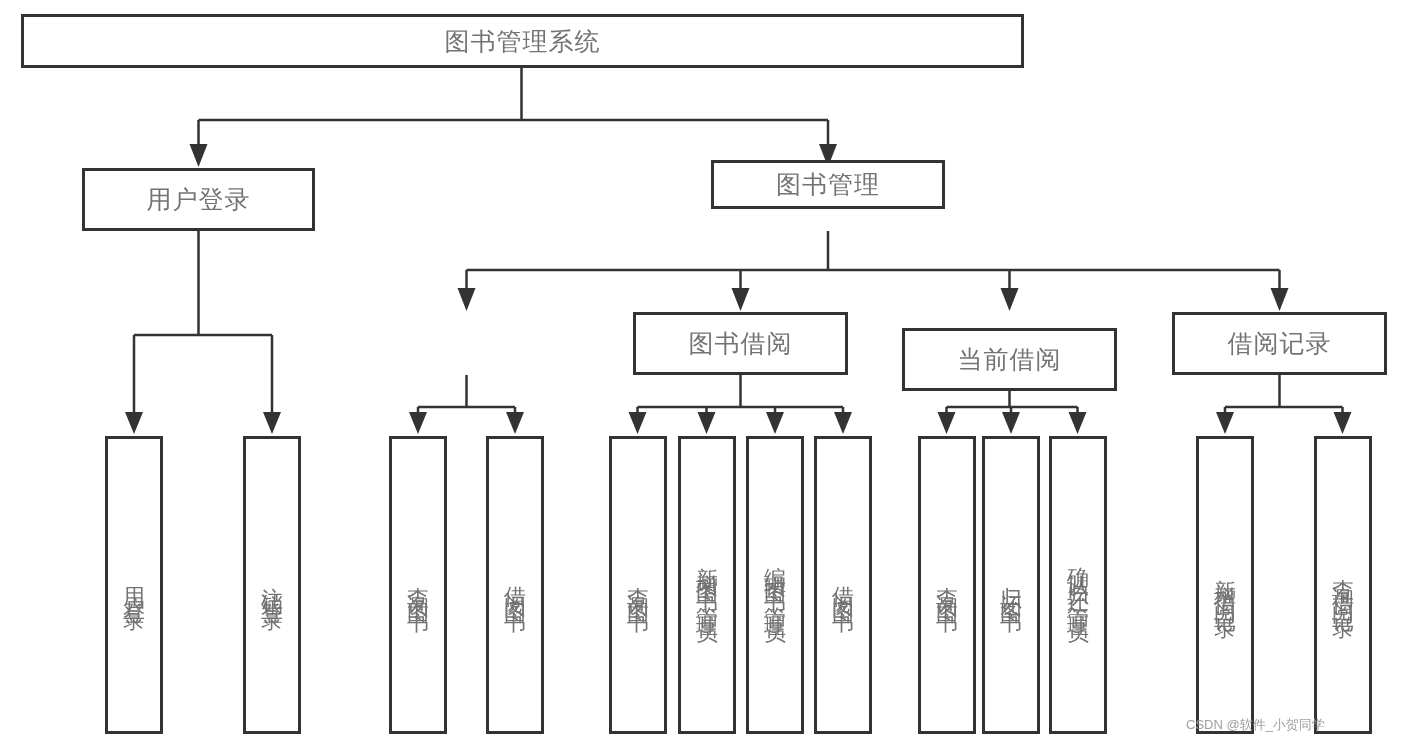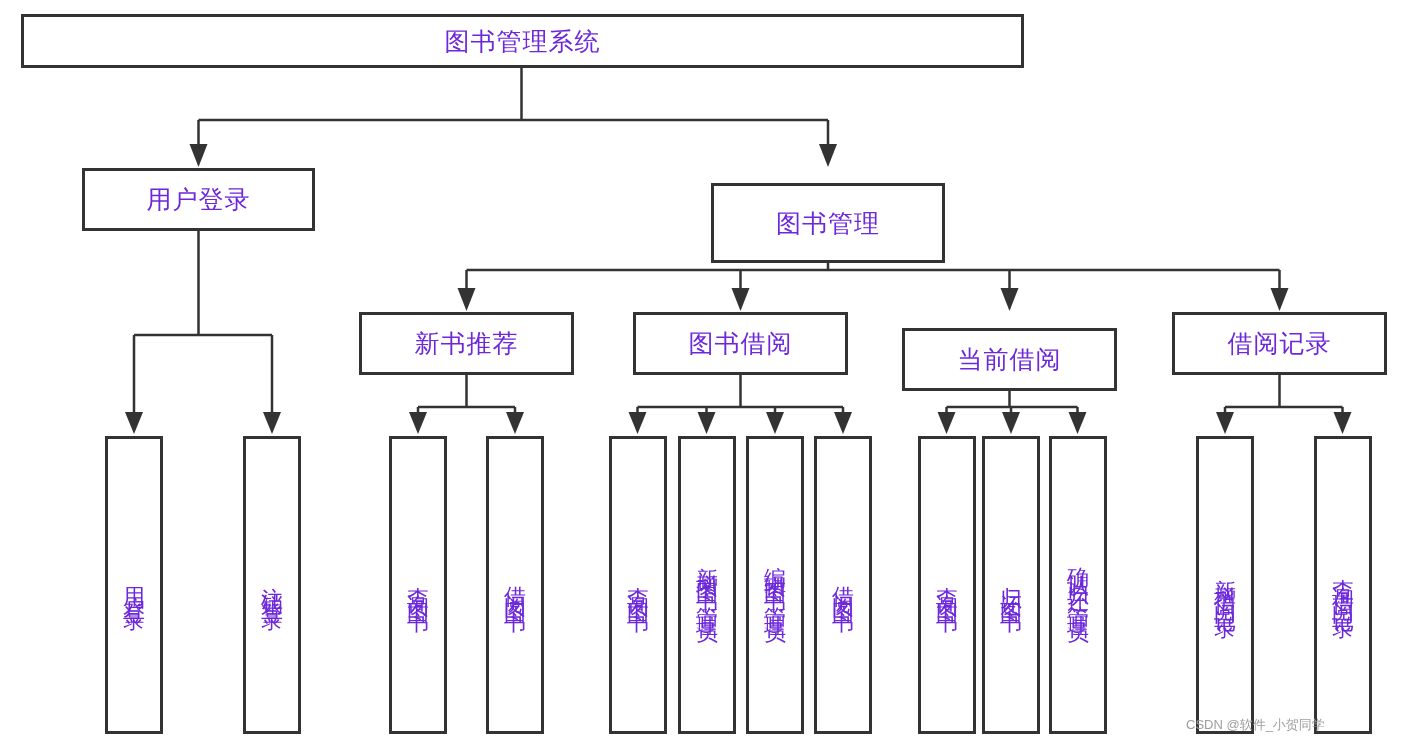--- a/index.html
+++ b/index.html
@@ -13,21 +13,21 @@
     height: 747px;
     background: #ffffff;
     font-family: "Liberation Sans", "DejaVu Sans", sans-serif;
     overflow: hidden;
   }
   .node {
     position: absolute;
     box-sizing: border-box;
     background: #ffffff;
     border: 3px solid #333333;
-    color: #6d28d9;
+    color: #737373;
     display: flex;
     align-items: center;
     justify-content: center;
     z-index: 2;
   }
   .h-node {
     font-size: 25px;
     letter-spacing: 1px;
     white-space: nowrap;
   }
@@ -118,23 +118,22 @@
       <polygon points="1002,412 1020,412 1011,434"></polygon>
       <polygon points="1068.5,412 1086.5,412 1077.5,434"></polygon>
       <polygon points="1216,412 1234,412 1225,434"></polygon>
       <polygon points="1333.5,412 1351.5,412 1342.5,434"></polygon>
     </g>
   </svg>
 
   <div class="node root-node" style="left:21px; top:14px; width:1003px; height:54px;">图书管理系统</div>
 
   <div class="node h-node" style="left:82px; top:168px; width:233px; height:63px;">用户登录</div>
-  <div class="node h-node" style="left:711px; top:183px; width:234px; height:80px;">图书管理</div>
+  <div class="node h-node" style="left:711px; top:160px; width:234px; height:49px;">图书管理</div>
 
-  <div class="node h-node" style="left:359px; top:312px; width:215px; height:63px;">新书推荐</div>
   <div class="node h-node" style="left:633px; top:312px; width:215px; height:63px;font-family:Liberation Mono, monospace;">图书借阅</div>
   <div class="node h-node" style="left:902px; top:312px; width:215px; height:63px;margin-top:16px;">当前借阅</div>
   <div class="node h-node" style="left:1172px; top:312px; width:215px; height:63px;">借阅记录</div>
 
   <div class="node leaf" style="left:105px; top:436px; width:58px; height:298px;">用户登录</div>
   <div class="node leaf" style="left:243px; top:436px; width:58px; height:298px;">注销登录</div>
 
   <div class="node leaf" style="left:389px; top:436px; width:58px; height:298px;">查询图书</div>
   <div class="node leaf" style="left:486px; top:436px; width:58px; height:298px;">借阅图书</div>
 

